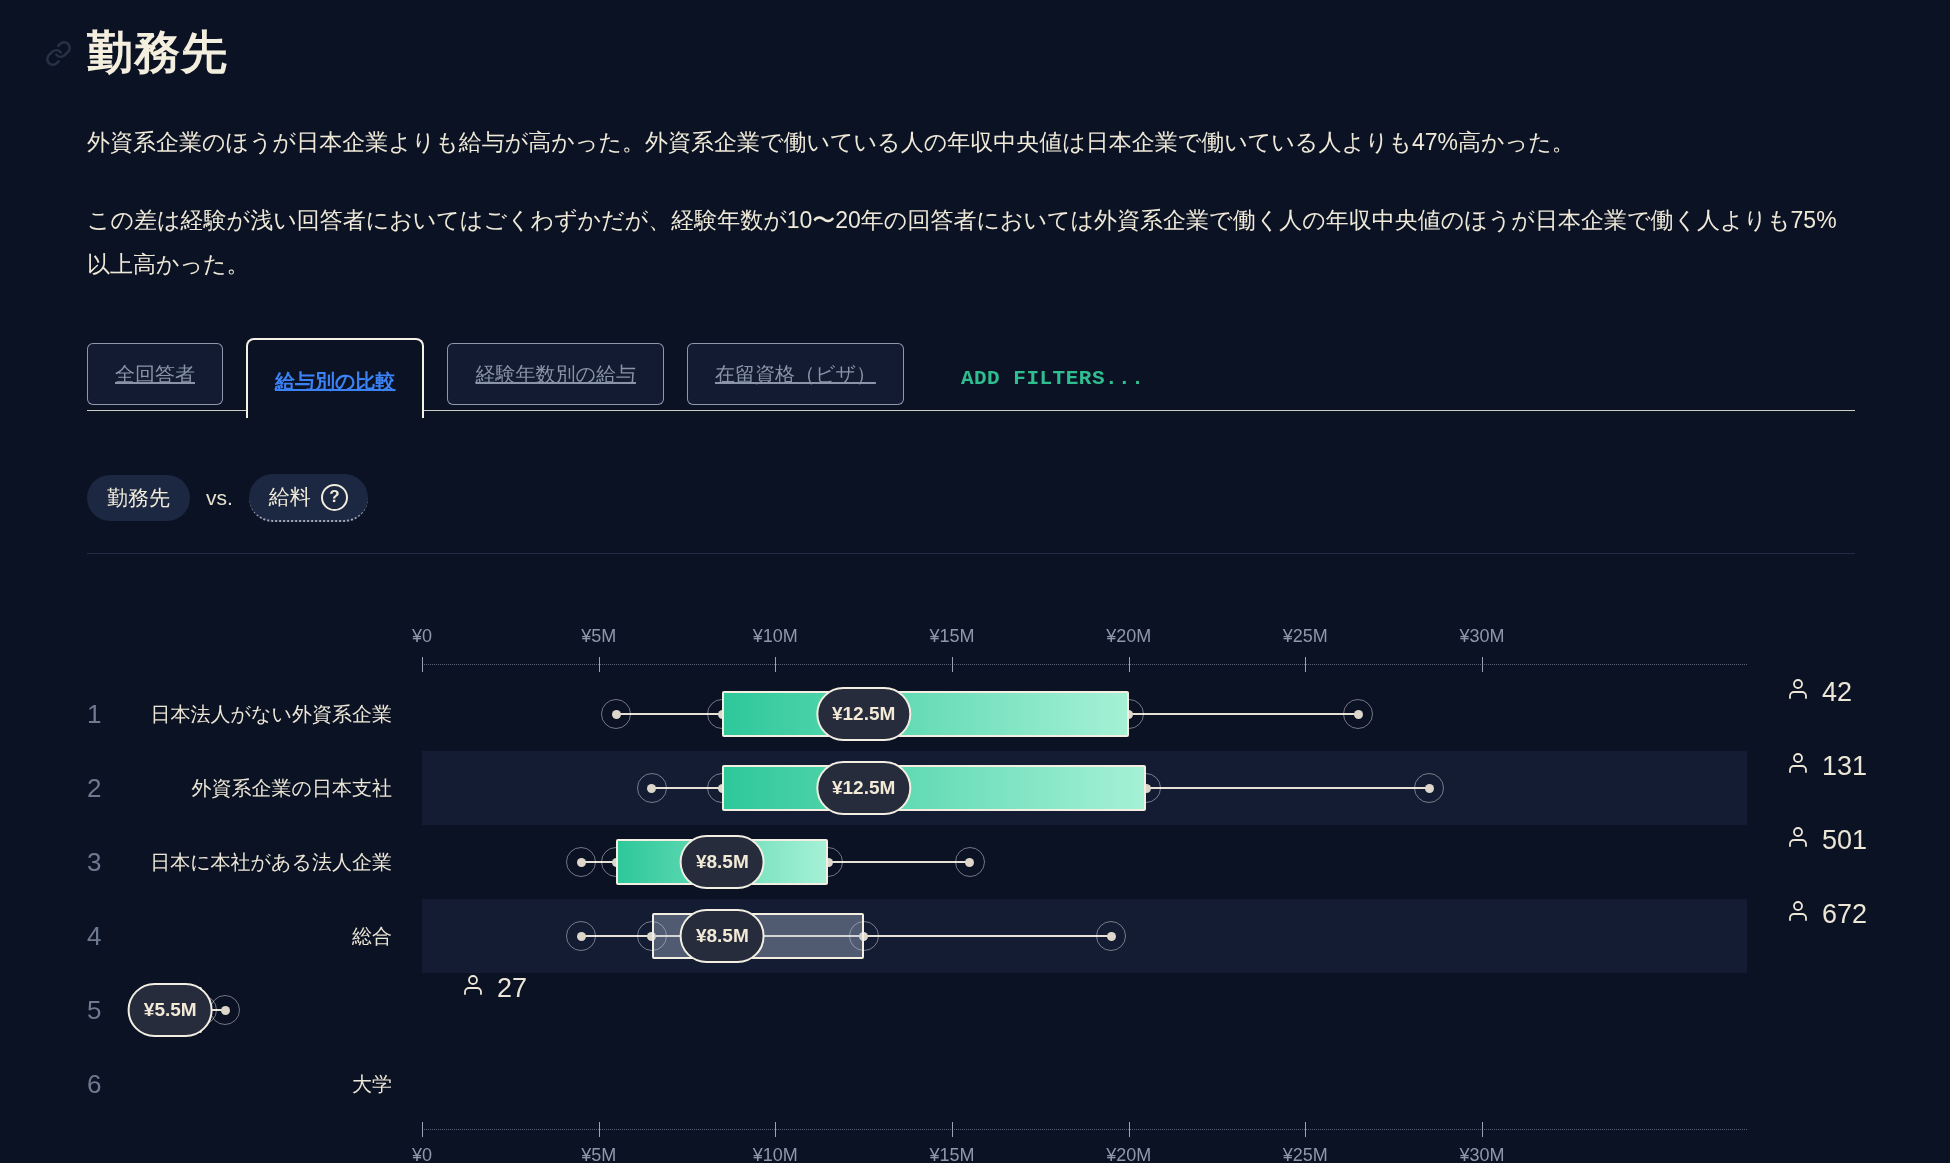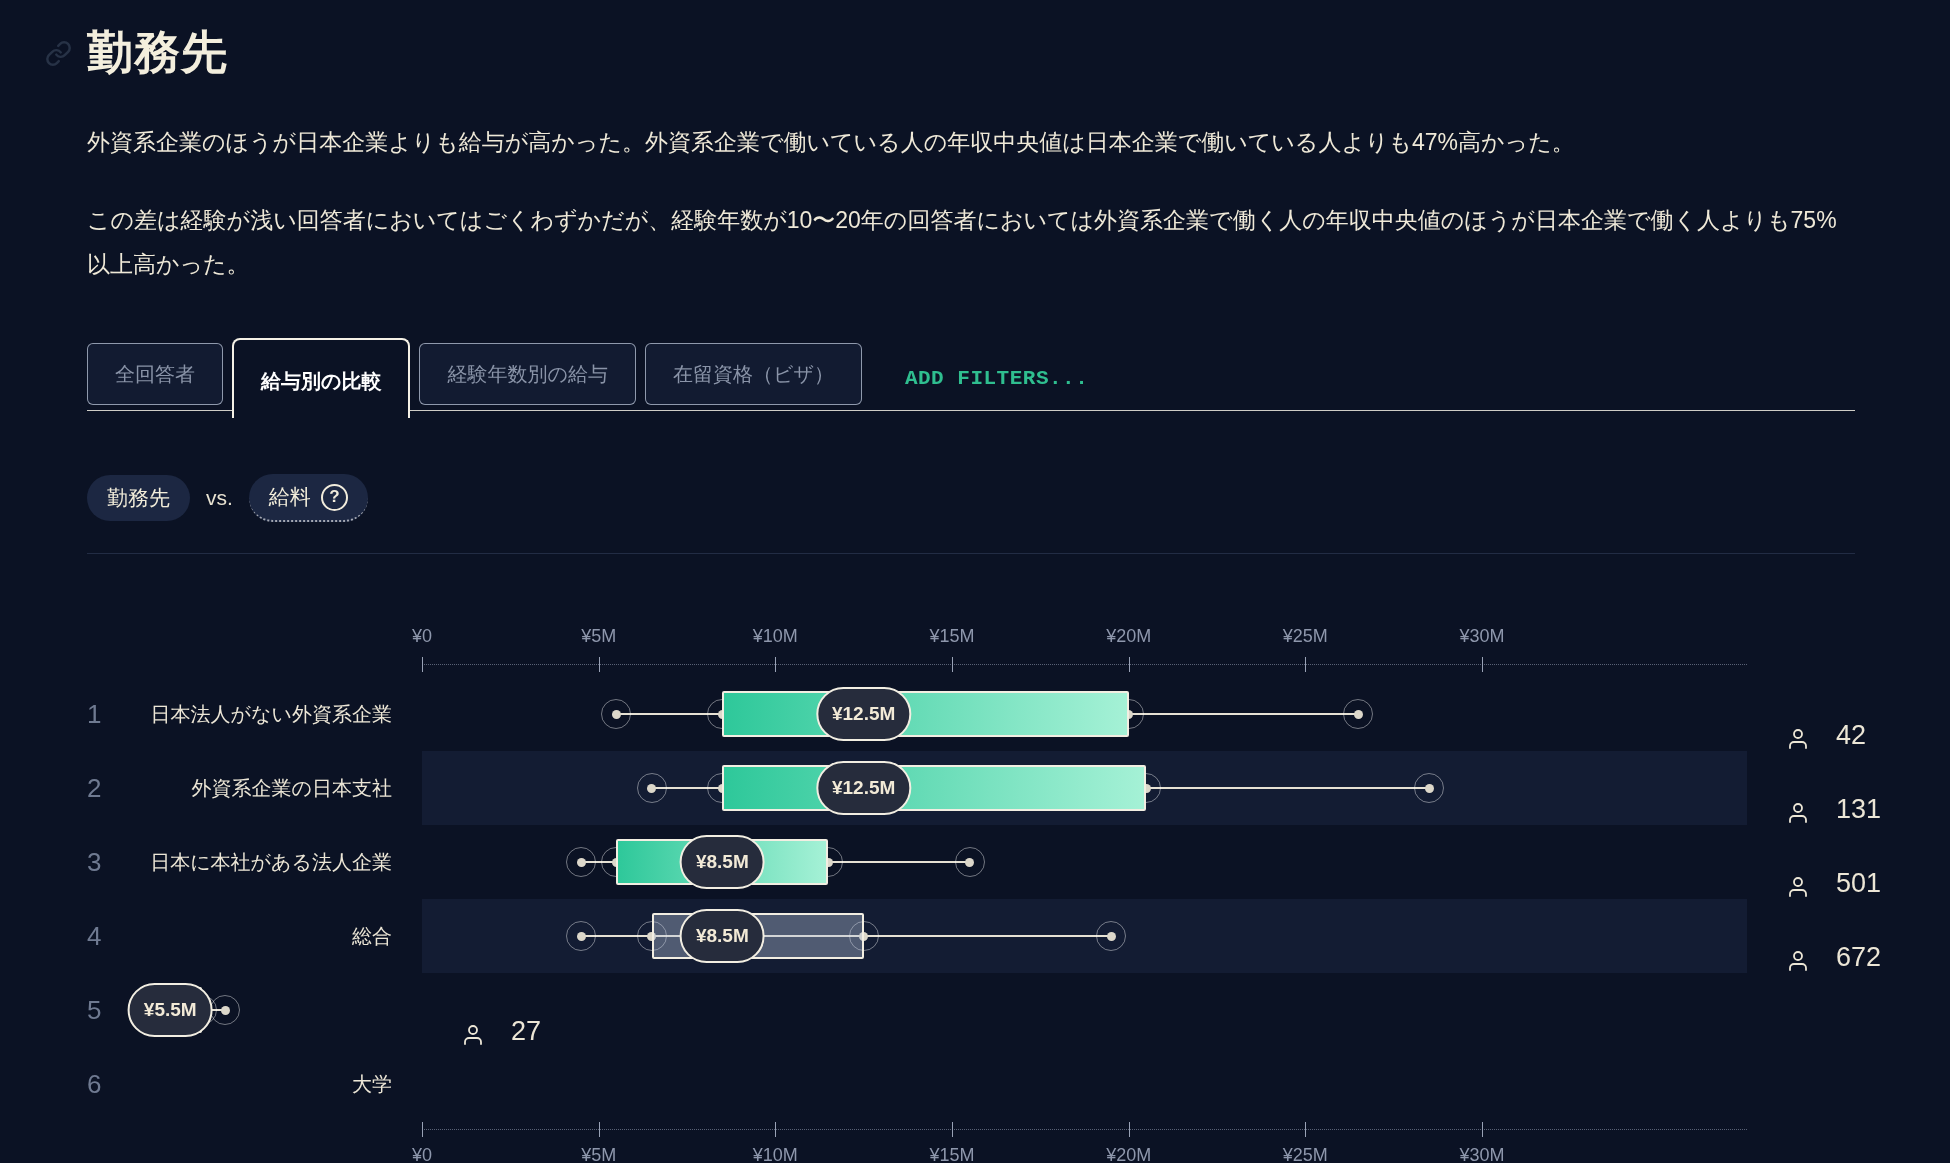--- a/index.html
+++ b/index.html
@@ -17,29 +17,29 @@
   h1 { font-size:46px; font-weight:700; color:#f3eedd; letter-spacing:1px; }
 
   
   .p1 { margin-top:38px; font-size:23px; line-height:40px; color:#efe9d8; }
   .p2 { margin-top:36px; font-size:23px; line-height:44px; color:#efe9d8; max-width:1768px; }
 
   
   .tabbar { margin-top:50px; height:82px; position:relative; display:flex; align-items:flex-end; }
   .tabbar::after { content:""; position:absolute; left:0; right:0; bottom:7px; height:1px; background:rgba(242,238,227,.85); z-index:1; }
   .tab {
-    height:62px; margin-bottom:13px; margin-right:9px; padding:16px 27px;
+    height:62px; margin-bottom:13px; margin-right:23px; padding:16px 27px;
     display:flex; align-items:center; justify-content:center;
     background:#121b31; border:1px solid rgba(186,196,214,.75); border-radius:6px;
-    font-size:20px; color:#8a94a8; cursor:pointer; white-space:nowrap;
+    font-size:20px; color:#8a94a8; cursor:pointer; white-space:nowrap;text-decoration:underline;
   }
   .tab.active {
     height:80px; margin-bottom:0; padding-bottom:12px; z-index:2;
     background:#0b1224; border:2px solid #f5f1e6; border-bottom:none;
-    border-radius:8px 8px 0 0; color:#ffffff; font-weight:600;
+    border-radius:8px 8px 0 0; color:#3b82f6; font-weight:600;
   }
   .addfilters {
     margin-left:34px; margin-bottom:28px; background:none; border:none;
     font-family:Liberation Mono, monospace; font-size:21px; font-weight:700; letter-spacing:.5px;
     color:#2fbe8f; cursor:pointer;
   }
 
   
   .chips { margin-top:56px; display:flex; align-items:center; gap:16px; }
   .chip {
@@ -71,21 +71,21 @@
   .axtick { position:absolute; width:1px; background:#99a2b6; }
   .axis-top .axtick { bottom:5px; height:15px; }
   .axis-bottom .axtick { top:1px; height:15px; }
 
   
   .crow { display:grid; grid-template-columns:40px 295px 1325px 1fr; height:74px; }
   .cnum { display:flex; align-items:center; font-size:26px; color:#6f7a91; }
   .clabel { display:flex; align-items:center; justify-content:flex-end; padding-right:30px; font-size:20px; color:#ece6d6; white-space:nowrap; }
   .cplot { position:relative; }
   .crow:nth-child(even) .cplot { background:#131c33; }
-  .ccount { display:flex; align-items:flex-end; gap:26px; padding-left:39px; font-size:27px; color:#ece6d6; }
+  .ccount { display:flex; align-items:flex-start; gap:12px; padding-left:39px; font-size:27px; color:#ece6d6; }
   .ccount svg { flex:0 0 auto; }
 
   .whisk { position:absolute; top:36px; height:2px; background:#e6e1d4; z-index:1; }
   .pt {
     position:absolute; top:37px; width:30px; height:30px; transform:translate(-50%,-50%);
     border:1px solid rgba(255,255,255,.42); border-radius:50%;
     display:flex; align-items:center; justify-content:center; z-index:2; cursor:pointer;
   }
   .dot { width:9px; height:9px; border-radius:50%; background:#dcd7ca; }
   .box {

